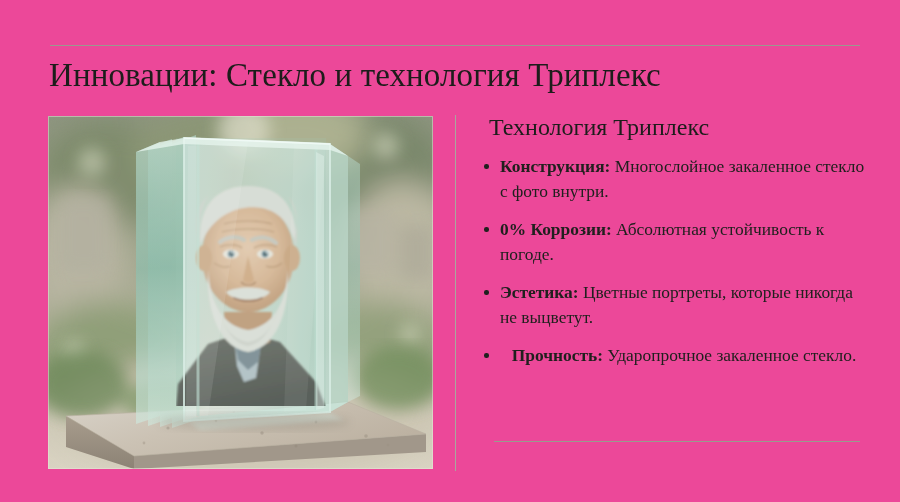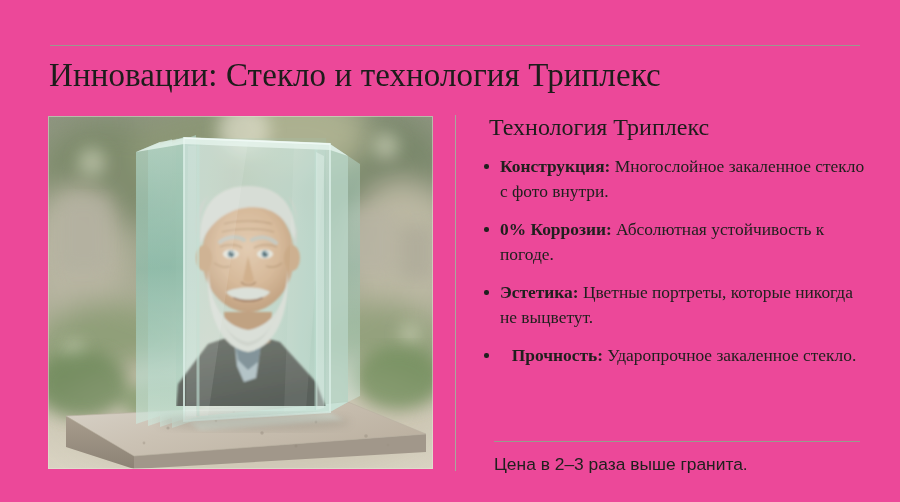--- a/index.html
+++ b/index.html
@@ -369,15 +369,14 @@
         <span class="lead">Эстетика:</span><span> Цветные портреты, которые никогда не выцветут.</span>
       </li>
       <li>
         <span class="dot"></span>
         <span class="lead">Прочность:</span><span> Ударопрочное закаленное стекло.</span>
       </li>
     </ul>
   </div>
 
   <div class="foot-rule"></div>
-  <div class="foot-note">Цена в 2–3 раза выше гранита.</div>
 
 </div>
 
 </body></html>

